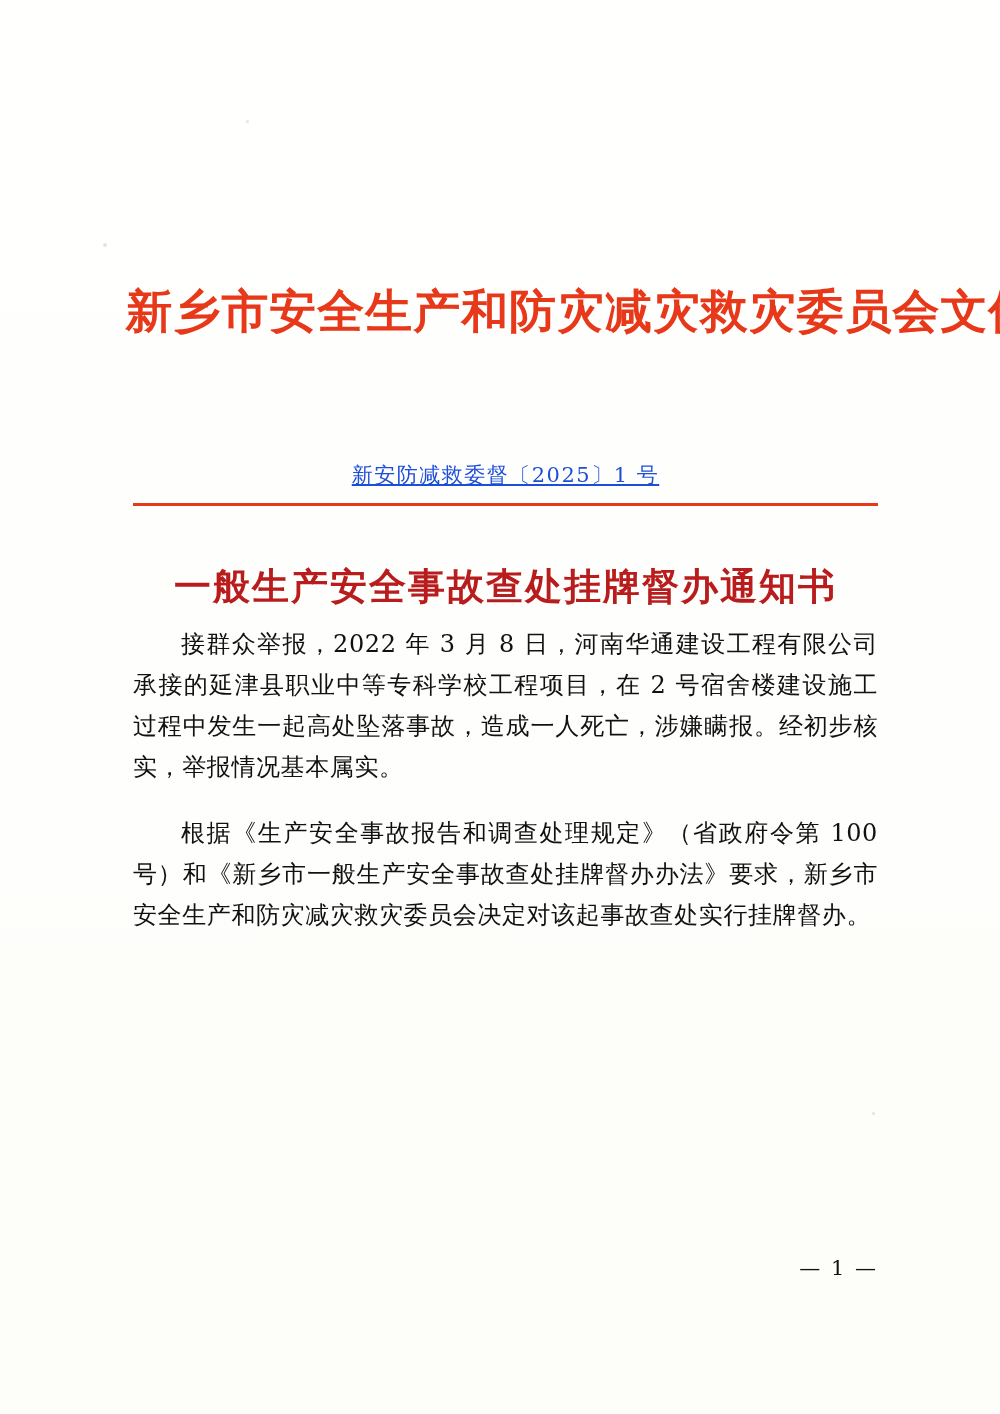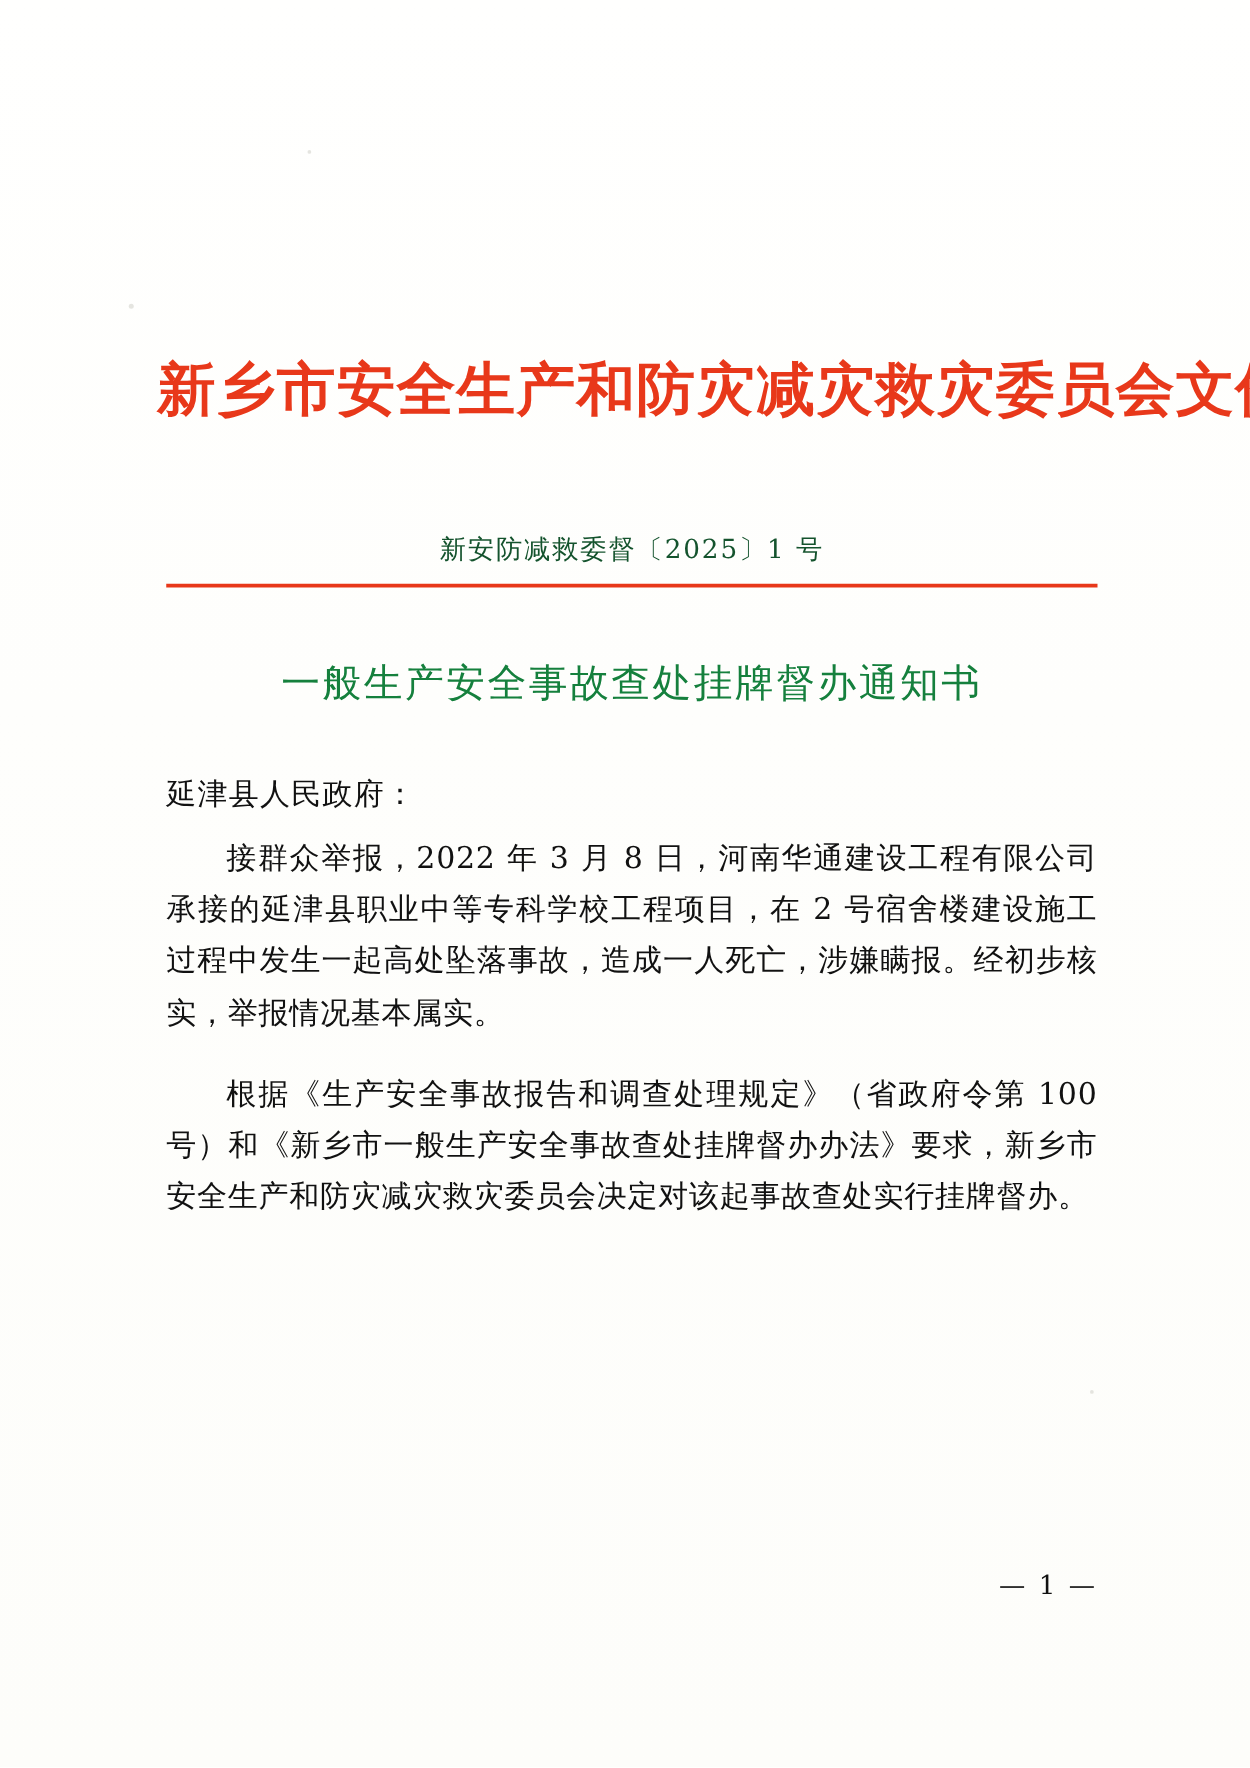--- a/index.html
+++ b/index.html
@@ -36,40 +36,41 @@
     color: #e8381a;
     font-family: "DejaVu Serif", "Liberation Serif", serif;
     font-weight: bold;
     font-size: 46px;
     letter-spacing: 1px;
     line-height: 1.25;
     white-space: nowrap;
     transform: scaleX(1.02);
   }
   .doc-number {
-    margin-top: 84px;
+    margin-top: 120px;
     text-align: center;
     font-size: 21px;
     letter-spacing: 1.5px;
-    color: #14532d;
+    color: #1d4ed8;
     font-family: "DejaVu Serif", "Liberation Serif", serif;
+    text-decoration: underline;
   }
   .red-rule {
     margin-top: 14px;
     height: 3px;
     background: #e8381a;
     width: 100%;
   }
   .doc-title {
     margin-top: 56px;
     text-align: center;
-    font-size: 31px;
-    font-weight: normal;
+    font-size: 37px;
+    font-weight: bold;
     letter-spacing: 2px;
-    color: #15803d;
+    color: #b91c1c;
     font-family: "DejaVu Serif", "Liberation Serif", serif;
   }
   .salutation {
     margin-top: 48px;
     font-size: 24px;
     letter-spacing: 1px;
     color: #111;
     line-height: 1.6;
   }
   .body-para {
@@ -111,21 +112,20 @@
   <div class="content">
 
     <div class="doc-header">新乡市安全生产和防灾减灾救灾委员会文件</div>
 
     <div class="doc-number">新安防减救委督〔2025〕1 号</div>
 
     <div class="red-rule"></div>
 
     <div class="doc-title">一般生产安全事故查处挂牌督办通知书</div>
 
-    <div class="salutation">延津县人民政府：</div>
 
     <p class="body-para">接群众举报，2022 年 3 月 8 日，河南华通建设工程有限公司承接的延津县职业中等专科学校工程项目，在 2 号宿舍楼建设施工过程中发生一起高处坠落事故，造成一人死亡，涉嫌瞒报。经初步核实，举报情况基本属实。</p>
 
     <p class="body-para">根据《生产安全事故报告和调查处理规定》（省政府令第 100 号）和《新乡市一般生产安全事故查处挂牌督办办法》要求，新乡市安全生产和防灾减灾救灾委员会决定对该起事故查处实行挂牌督办。</p>
 
 
     <div class="page-number">— 1 —</div>
   </div>
 </div>
 

